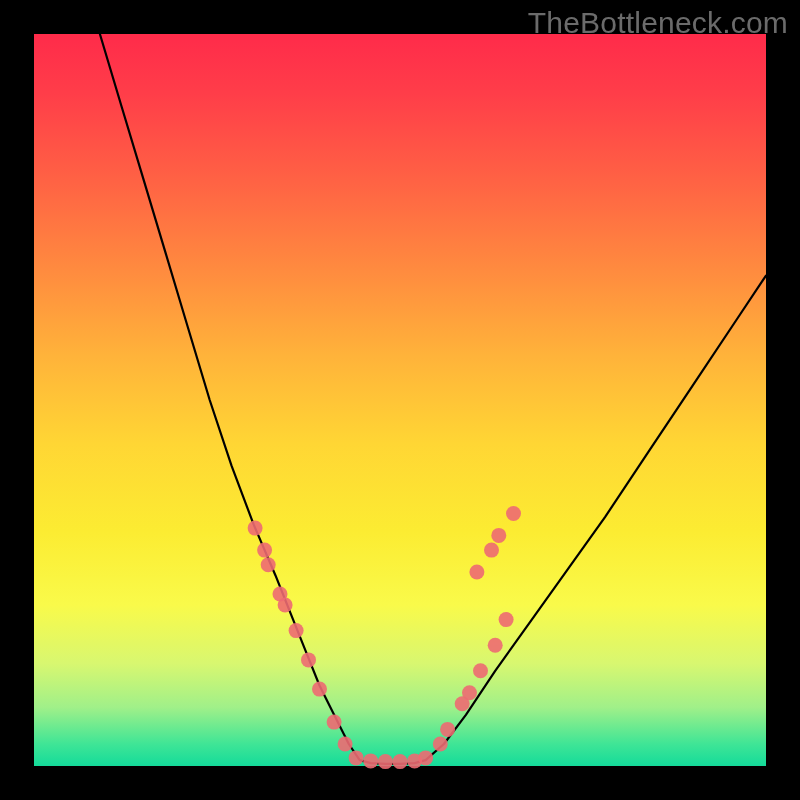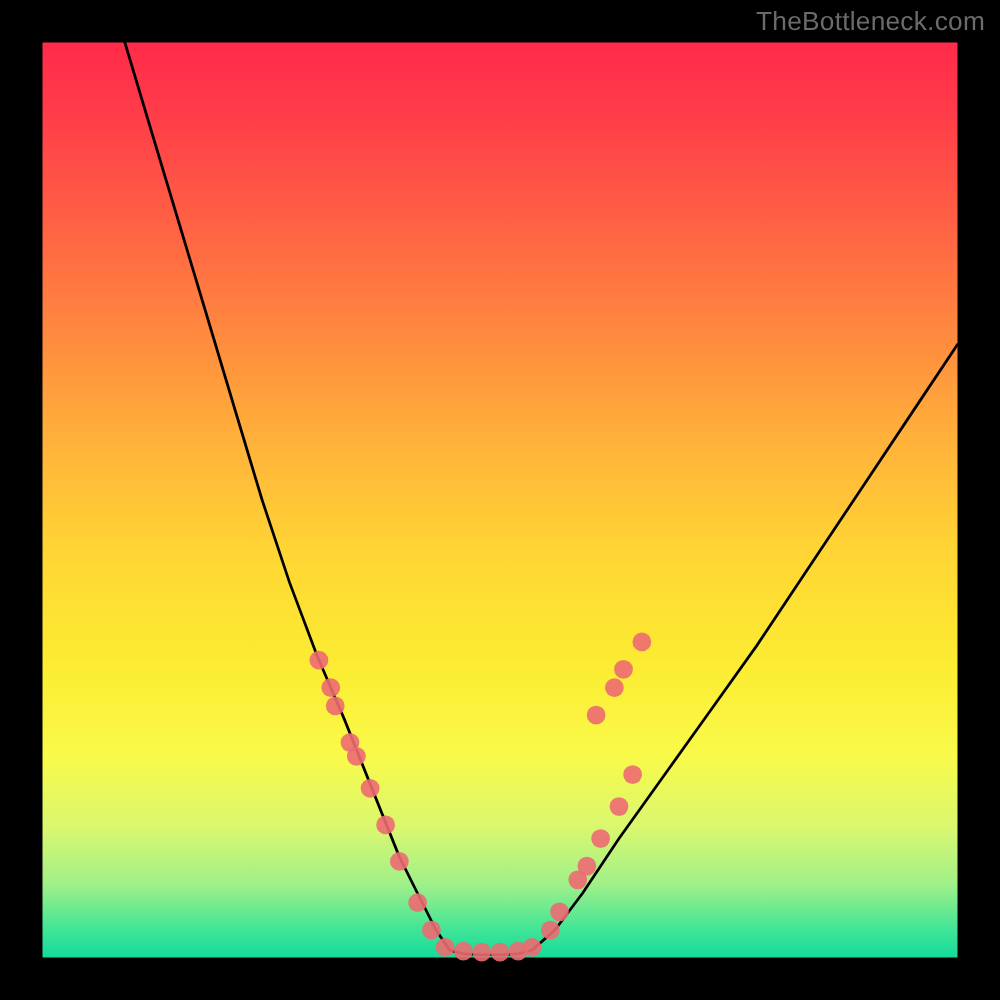--- a/index.html
+++ b/index.html
@@ -36,21 +36,21 @@
       #a0f089 92%,
       #3fe596 97%,
       #14db9a 100%
     );
   }
   .watermark {
     position: absolute;
     top: 6px;
     right: 12px;
     color: #6b6b6b;
-    font-size: 21px;
+    font-size: 30px;
     font-weight: 400;
     letter-spacing: 0.2px;
     user-select: none;
   }
   svg.curve {
     position: absolute;
     left: 0; top: 0;
     width: 732px; height: 732px;
     overflow: visible;
   }

